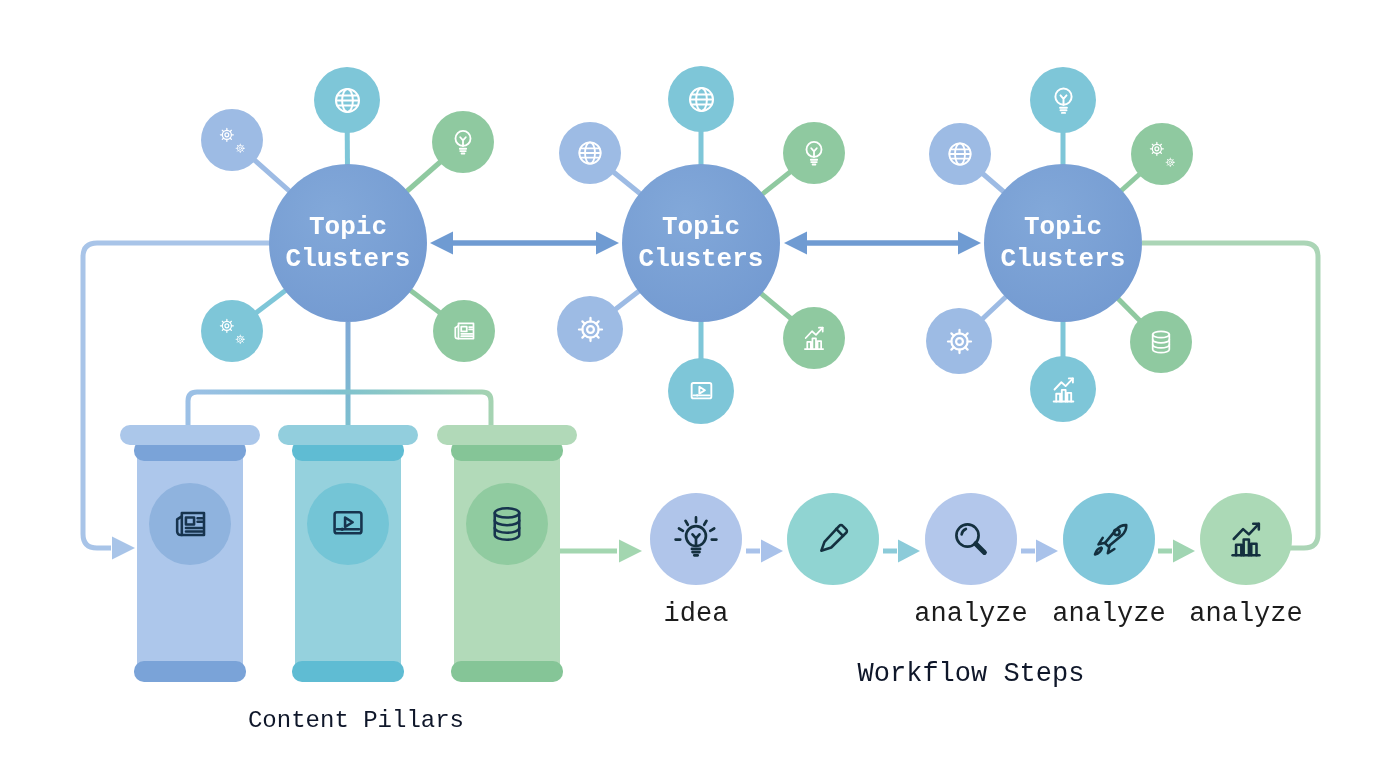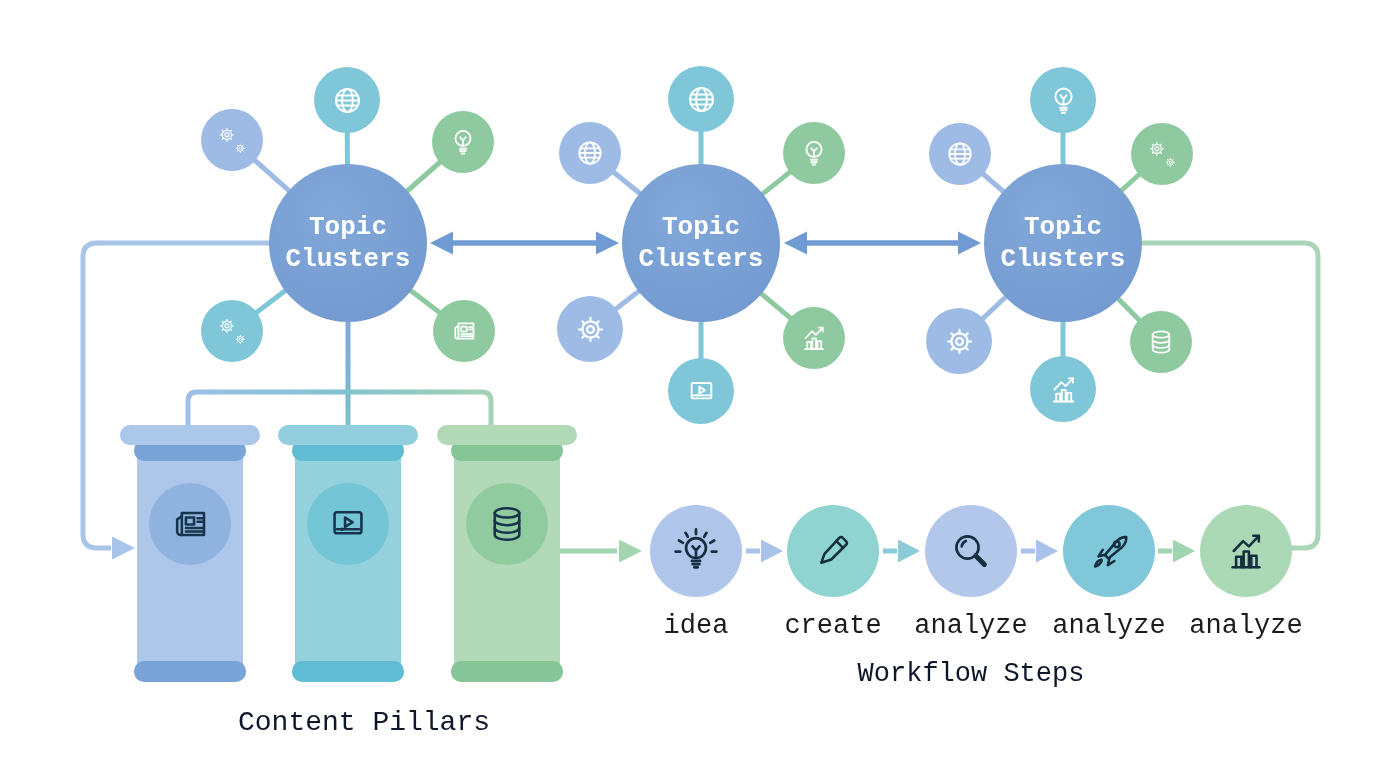--- a/index.html
+++ b/index.html
@@ -36,29 +36,29 @@
     display:flex;align-items:center;justify-content:center;color:#17344e;}
   .p-circle svg{width:56px;height:56px}
   .pl1 .p-cap{background:#abc7ea}.pl1 .p-band,.pl1 .p-band2{background:#7aa3d8}
   .pl1 .p-shaft{background:#adc7eb}.pl1 .p-circle{background:#8fb3de}
   .pl2 .p-cap{background:#92cedd}.pl2 .p-band,.pl2 .p-band2{background:#5fbcd3}
   .pl2 .p-shaft{background:#95d1dd}.pl2 .p-circle{background:#74c5d6}
   .pl3 .p-cap{background:#b1d9b8}.pl3 .p-band,.pl3 .p-band2{background:#85c597}
   .pl3 .p-shaft{background:#b2dab9}.pl3 .p-circle{background:#90cba0}
 
   
-  .wf-step{position:absolute;top:505px;width:92px;}
+  .wf-step{position:absolute;top:493px;width:92px;}
   .wf-circle{width:92px;height:92px;border-radius:50%;display:flex;
     align-items:center;justify-content:center;color:#14303f;}
   .wf-circle svg{width:56px;height:56px}
   .wf-label{margin-top:14px;width:160px;margin-left:-34px;text-align:center;
     font-size:27px;color:#1c1c1c;white-space:nowrap;}
 
   .section-label{position:absolute;text-align:center;color:#0f172a;}
-  #pillars-label{left:201px;top:707px;width:300px;font-size:28px;}
+  #pillars-label{left:193px;top:707px;width:300px;font-size:24px;}
   #workflow-label{left:808px;top:659px;width:300px;font-size:27px;}
 
   .defs-hidden{position:absolute;width:0;height:0;overflow:hidden;}
 </style>
 </head>
 <body>
 
 <svg class="defs-hidden" aria-hidden="true">
   <defs>
     <symbol id="i-globe" viewBox="0 0 48 48">
@@ -372,21 +372,20 @@
         </svg>
       </div>
     <div class="wf-label">idea</div>
   </div>
   <div class="wf-step" style="left:774px">
     <div class="wf-circle" style="background:#90d4d2">
       <svg>
           <use href="#i-pen"></use>
         </svg>
       </div>
-    <div class="wf-label">create</div>
   </div>
   <div class="wf-step" style="left:912px">
     <div class="wf-circle" style="background:#b3c7eb">
       <svg>
           <use href="#i-search"></use>
         </svg>
       </div>
     <div class="wf-label">analyze</div>
   </div>
   <div class="wf-step" style="left:1050px">

